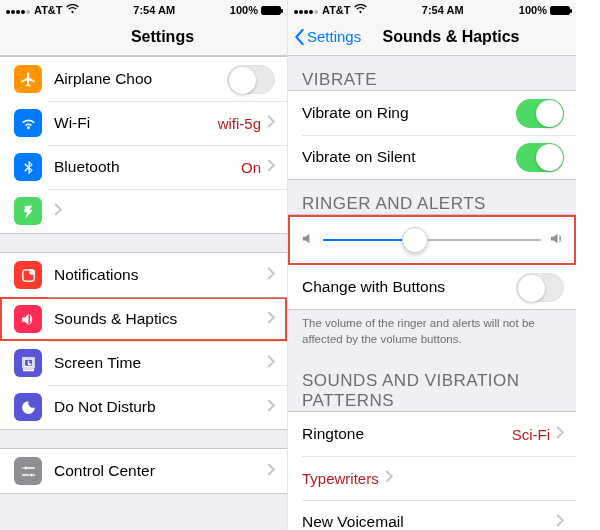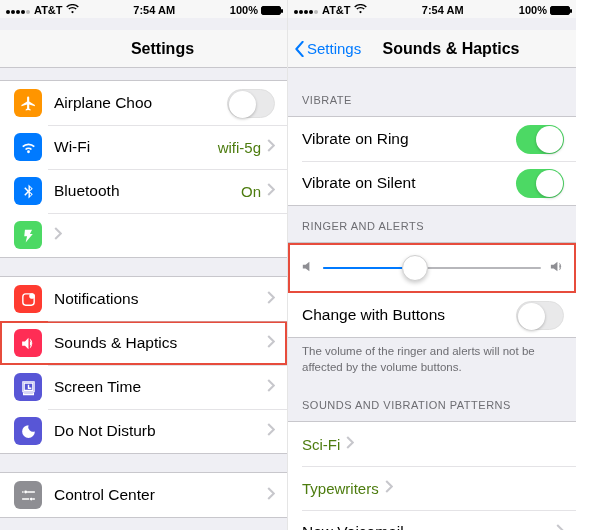--- a/index.html
+++ b/index.html
@@ -1,47 +1,47 @@
 <!DOCTYPE html>
 <html><head>
 <meta charset="utf-8">
 <style>
   * { box-sizing: border-box; margin: 0; padding: 0; }
   body { font-family: -apple-system, "Helvetica Neue", Arial, sans-serif; background: #fff; width: 600px; height: 530px; overflow: hidden; }
   .wrap { display: flex; width: 600px; height: 530px; }
-  .pane { width: 288px; height: 530px; background: #efeff4; overflow: hidden; position: relative; display: flex; flex-direction: column; border-right: 1px solid #e5e5e5; gap: 12px; }
+  .pane { width: 288px; height: 530px; background: #efeff4; overflow: hidden; position: relative; display: flex; flex-direction: column; border-right: 1px solid #e5e5e5; }
   .pane:last-child { border-right: none; }
 
   .status { height: 18px; display: flex; align-items: center; justify-content: space-between; padding: 2px 6px 0; font-size: 11px; font-weight: 600; background: #f7f7f7; }
   .status .left, .status .right { display: flex; align-items: center; gap: 3px; }
   .status .dots span { display:inline-block; width:4px;height:4px;border-radius:50%; background:#000; margin-right:1px;}
   .status .dots span.dim{ background:#bbb;}
   .wifi-ico, .batt { display:inline-block; }
   .batt { width:20px;height:9px;border:1px solid #000;border-radius:2px;position:relative;}
   .batt::after{content:"";position:absolute;right:-3px;top:2px;width:2px;height:4px;background:#000;border-radius:1px;}
   .batt i{display:block;background:#000;height:100%;width:100%;}
 
   .navbar { height: 38px; display:flex; align-items:center; justify-content:center; position:relative; background:#f7f7f7; border-bottom:1px solid #c8c7cc;padding-left:38px; }
   .navbar .title { font-size:16px; font-weight:600; }
   .navbar .back { position:absolute; left:6px; display:flex; align-items:center; color:#007aff; font-size:15px; gap:2px;}
   .navbar .back svg{width:11px;height:16px;}
 
   .scroll { flex:1; overflow:hidden; }
 
-  .group-header { font-size:11px; color:#6d6d72; padding:14px 14px 10px; text-transform:uppercase; letter-spacing:0.5px; }
+  .group-header { font-size:17px; color:#6d6d72; padding:14px 14px 0; text-transform:uppercase; letter-spacing:0.5px; }
   .group-footer { font-size:11.5px; color:#6d6d72; padding:6px 14px 10px; line-height:1.35; }
 
   .cell-group { background:#fff; border-top:1px solid #c8c7cc; border-bottom:1px solid #c8c7cc; }
   .cell { display:flex; align-items:center; height:44px; padding:0 12px 0 14px; position:relative; }
   .cell + .cell::before { content:""; position:absolute; left:48px; right:0; top:0; height:1px; background:#c8c7cc; transform:scaleY(0.5);}
   .cell.noicon + .cell.noicon::before { left:14px; }
   .cell .icon { width:28px;height:28px;border-radius:6px; margin-right:12px; display:flex;align-items:center;justify-content:center; flex-shrink:0;}
   .cell .icon svg{width:17px;height:17px;fill:#fff;}
   .cell .label { flex:1; font-size:15.5px; color:#000; }
-  .cell .value { font-size:15px; color:#4d7c0f; margin-right:6px; }
+  .cell .value { font-size:15px; color:#b91c1c; margin-right:6px; }
   .cell .chev { color:#c7c7cc; }
   .cell .chev svg{width:8px;height:13px;fill:none;stroke:#c7c7cc;stroke-width:2.2;}
 
   .cell.highlight { box-shadow: inset 0 0 0 2px #e74c3c; }
 
   .switch { width:48px;height:29px;border-radius:15px;position:relative;flex-shrink:0; }
   .switch.off{ background:#e9e9ea; border:1px solid #e0e0e0;}
   .switch.on{ background:#4cd964; }
   .switch .knob{ position:absolute; width:27px;height:27px;border-radius:50%;background:#fff;top:1px; box-shadow:0 1px 3px rgba(0,0,0,0.25);}
   .switch.off .knob{ left:1px; }
@@ -261,20 +261,21 @@
           <div class="switch off">
               <div class="knob"></div>
             </div>
         </div>
       </div>
       <div class="group-footer">The volume of the ringer and alerts will not be affected by the volume buttons.</div>
 
       <div class="group-header">SOUNDS AND VIBRATION PATTERNS</div>
       <div class="cell-group" id="sounds-list">
           <div class="cell noicon">
+            <div class="label">Ringtone</div>
             <div class="value">Sci-Fi</div>
             <span class="chev"><svg viewBox="0 0 8 14">
                 <path d="M1 1l6 6-6 6"></path>
               </svg></span>
           </div>
           <div class="cell noicon">
             <div class="value">Typewriters</div>
             <span class="chev"><svg viewBox="0 0 8 14">
                 <path d="M1 1l6 6-6 6"></path>
               </svg></span>

